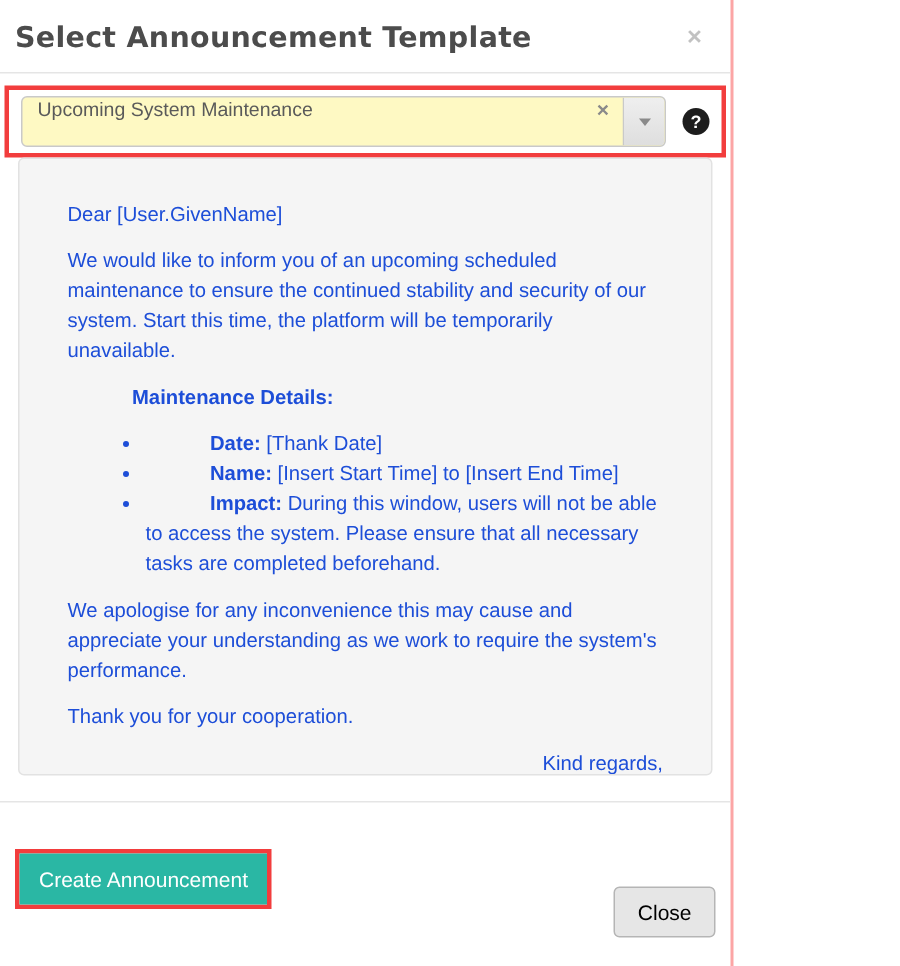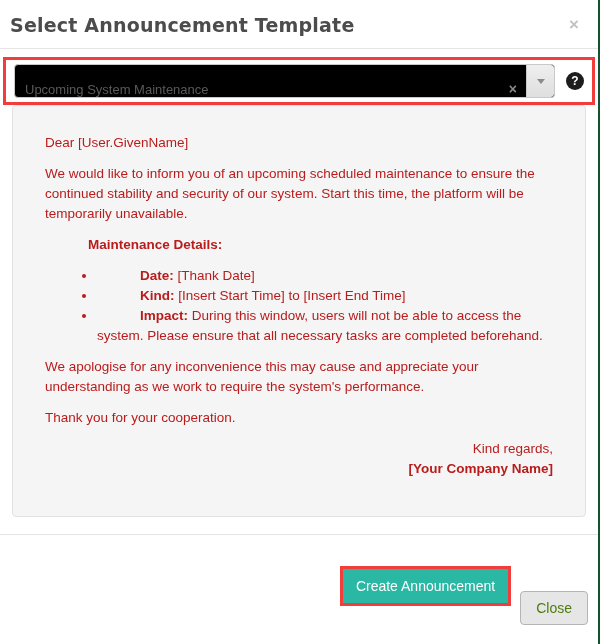--- a/index.html
+++ b/index.html
@@ -3,23 +3,23 @@
 <meta charset="utf-8">
 <style>
   * { box-sizing: border-box; margin: 0; padding: 0; }
   html,body { width: 600px; height: 644px; }
   body {
     font-family: "Liberation Sans", sans-serif;
     background: #fff;
     color: #333;
   }
   .page {
-    width: 600px; height: 644px;
+    width: 489px; height: 644px;
     background: #fff;
-    border-right: 2px solid #14532d;
+    border-right: 2px solid #fca5a5;
     position: relative;
     overflow: hidden;
   }
   
   .modal-header {
     padding: 14px 15px 12px 10px;
     border-bottom: 1px solid #e5e5e5;
     display: flex; align-items: flex-start;
   }
   .modal-title {
@@ -35,24 +35,24 @@
   
   .select-row-highlight {
     margin: 8px 3px 0 3px;
     border: 3px solid #f23d3d;
     padding: 4px 8px;
     display: flex; align-items: center;
   }
   .select2-control {
     flex: 1;
     height: 34px;
-    background: #000000;
+    background: #fef9c3;
     border: 1px solid #c9c9c9;
     border-radius: 4px;
-    display: flex; align-items: flex-end;
+    display: flex; align-items: flex-start;
     overflow: hidden;
     cursor: pointer;
   }
   .select2-value {
     flex: 1;
     padding-left: 10px;
     font-size: 13px; color: #5a5a5a;
     white-space: nowrap;
   }
   .select2-clear {
@@ -89,52 +89,52 @@
     font-family: "DejaVu Sans", "Liberation Sans", sans-serif;
   }
   .preview-panel {
     margin: 0 12px;
     height: 412px;
     background: #f5f5f5;
     border: 1px solid #e2e2e2;
     border-radius: 4px;
     padding: 27px 32px 20px 32px;
     overflow: hidden;
-    color: #b91c1c;
+    color: #1d4ed8;
     font-size: 13.5px;
     line-height: 20px;
   }
   .preview-panel p { margin: 0 0 11px 0; }
   .preview-panel .bold { font-weight: 700; padding-left: 43px; }
   .preview-panel ul { margin: 0 0 11px 0; padding-left: 52px; }
   .preview-panel li { margin: 0; }
   .sig-line { line-height: 20px; text-align: right; }
   
   .modal-footer {
     border-top: 1px solid #e5e5e5;
     margin-top: 17px;
     padding: 11px 10px 10px 10px;
-    display: flex; justify-content: flex-end; align-items: center;
+    display: flex; justify-content: space-between; align-items: center;
     gap: 9px;
   }
   .create-btn-highlight {
     border: 3px solid #f23d3d;
   }
   .create-btn {
     background: #2ab7a4;
     color: #fff;
     border: none;
     font-size: 14px;
     font-family: "Liberation Sans", sans-serif;
     padding: 9px 13px;
     cursor: pointer;
   }
   .close-footer-btn {
     background: #e6e6e6;
-    color: #4d7c0f;
+    color: #000000;
     border: 1px solid #b5b5b5;
     border-radius: 4px;
     font-size: 14px;
     font-family: "Liberation Sans", sans-serif;
     padding: 8px 15px;
     cursor: pointer;
     margin-top: 45px;
   }
 </style>
 </head>
@@ -158,21 +158,21 @@
     <span class="help-icon">?</span>
   </div>
 
 
   <div class="preview-panel">
     <p>Dear [User.GivenName]</p>
     <p>We would like to inform you of an upcoming scheduled maintenance to ensure the continued stability and security of our system. Start this time, the platform will be temporarily unavailable.</p>
     <p class="bold">Maintenance Details:</p>
     <ul>
       <li><span class="bold">Date:</span><span> [Thank Date]</span></li>
-      <li><span class="bold">Kind:</span><span> [Insert Start Time] to [Insert End Time]</span></li>
+      <li><span class="bold">Name:</span><span> [Insert Start Time] to [Insert End Time]</span></li>
       <li><span class="bold">Impact:</span><span> During this window, users will not be able to access the system. Please ensure that all necessary tasks are completed beforehand.</span></li>
     </ul>
     <p>We apologise for any inconvenience this may cause and appreciate your understanding as we work to require the system's performance.</p>
     <p>Thank you for your cooperation.</p>
     <div>
       <div class="sig-line">Kind regards,</div>
       <div class="sig-line bold">[Your Company Name]</div>
 
     </div>
   </div>

